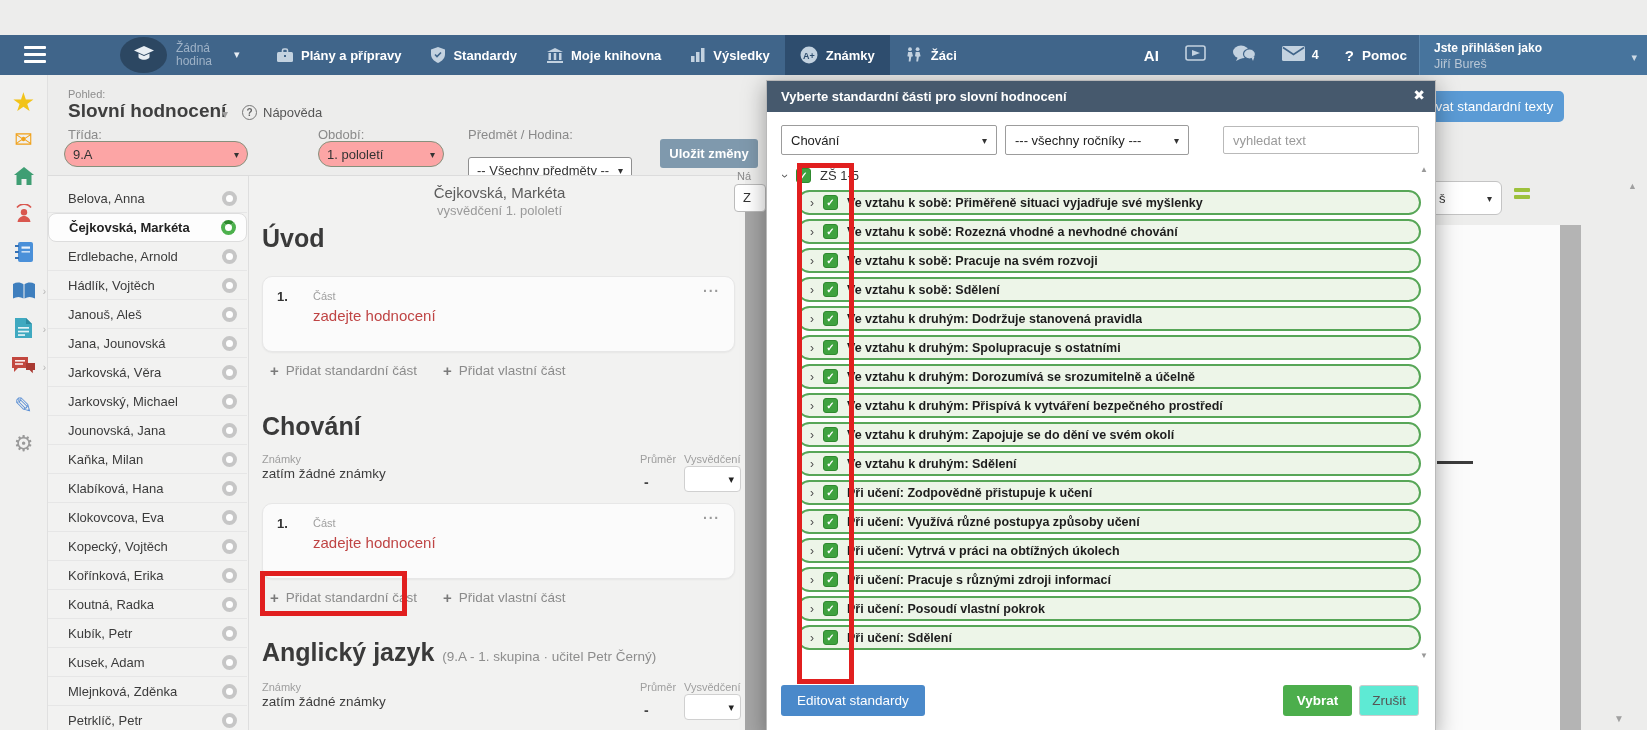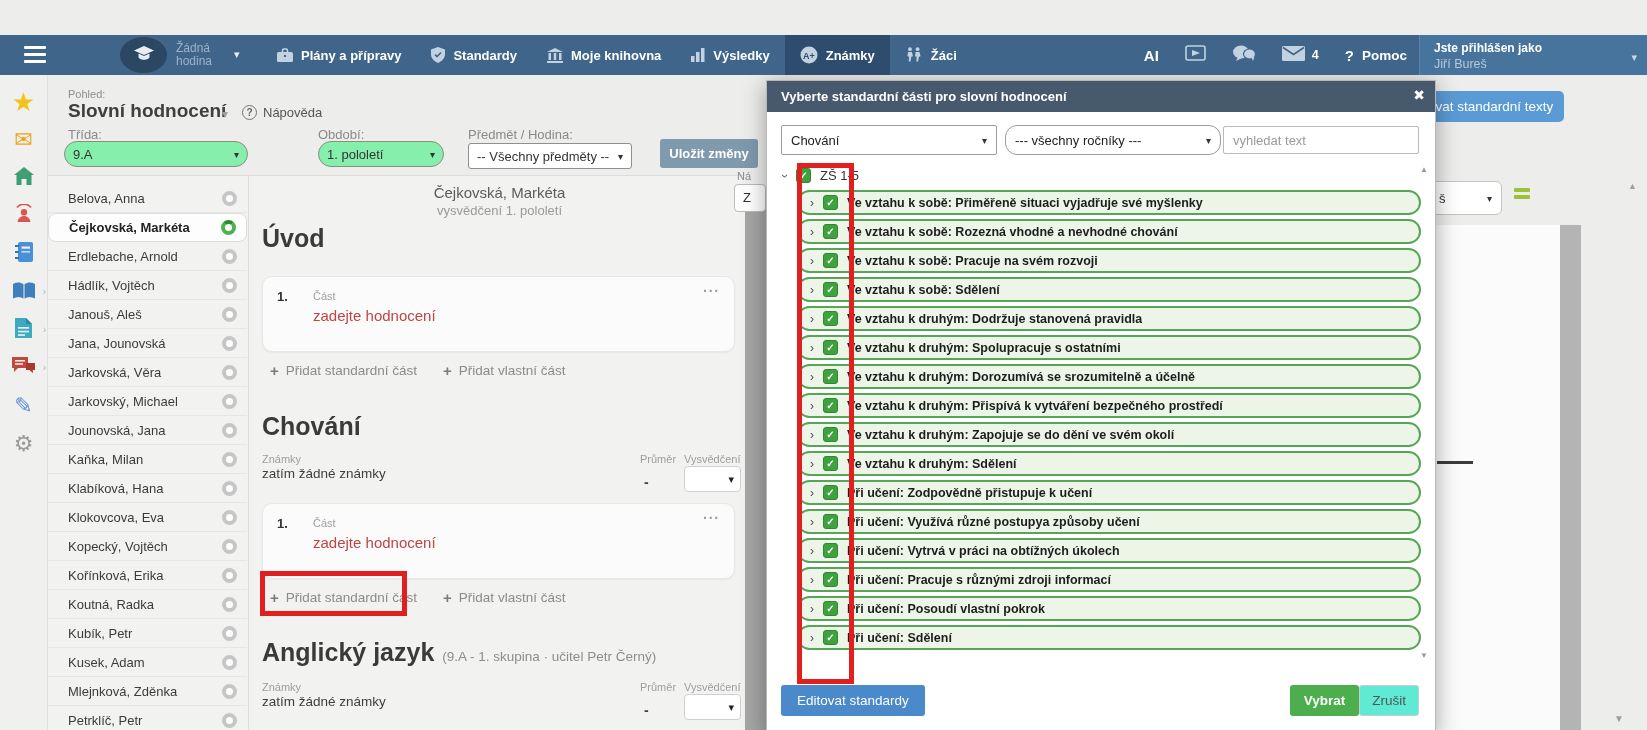--- a/index.html
+++ b/index.html
@@ -41,21 +41,21 @@
   .rail-expander { position:absolute; left:11px; bottom:16px; color:#8f8f8f; font-size:16px; cursor:pointer; }
 
   
   .view-label { position:absolute; left:68px; top:53px; font-size:11px; color:#8d8d8d; }
   .view-value { position:absolute; left:68px; top:65px; font-size:19px; font-weight:bold; color:#3f3f3f; cursor:pointer; }
   .view-caret { position:absolute; left:222px; top:72px; color:#a0a0a0; font-size:12px; }
   .help-link { position:absolute; left:242px; top:70px; display:flex; align-items:center; gap:6px; color:#555; font-size:13px; cursor:pointer; }
   .help-circle { width:15px; height:15px; border:1.5px solid #777; border-radius:50%; font-size:10px; color:#666; display:flex; align-items:center; justify-content:center; font-weight:bold; }
   .f-label { position:absolute; font-size:13px; color:#8a8a8a; }
   .fselect { position:absolute; height:26px; background:#fff; border:1px solid #8f8f8f; border-radius:3px; display:flex; align-items:center; padding:0 8px; font-size:13px; color:#333; cursor:pointer; }
-  .fselect.green { background:#86efac; border-color:#87907c;border-radius:13px; }
+  .fselect.green { background:#fca5a5; border-color:#87907c;border-radius:13px; }
   .fs-caret { margin-left:auto; font-size:10px; color:#333; }
   .save-btn { position:absolute; left:660px; top:104px; width:98px; height:29px; background:#7f99ad; border-radius:3px; color:#fff; font-size:13px; font-weight:bold; display:flex; align-items:center; justify-content:center; cursor:pointer; }
 
   
   .main-panel { position:absolute; left:48px; top:140px; width:697px; height:590px; background:#f2f2f1; border-top:1px solid #dcdcdc; }
   .list-divider { position:absolute; left:200px; top:0; width:1px; height:560px; background:#dedede; }
 
   .student-list { position:absolute; left:0; top:8px; width:199px; }
   .student-row { display:flex; align-items:center; height:29px; padding:0 10px 0 20px; border-bottom:1px solid #e6e6e6; cursor:pointer; }
   .student-name { flex:1; font-size:13px; color:#3b3b3b; white-space:nowrap; overflow:hidden; }
@@ -111,21 +111,21 @@
   .tree-caret { color:#555; font-size:12px; display:inline-block; transform:rotate(90deg); }
   .cb { width:15px; height:15px; background:#3fa23f; border:1px solid #2f8a2f; border-radius:3px; color:#fff; font-size:10px; line-height:13px; text-align:center; font-weight:bold; flex:none; cursor:pointer; }
   .tree-label { font-size:13px; color:#333; }
   .pill-list { position:absolute; left:30px; top:109px; width:624px; }
   .pill { height:25px; border:2px solid #57a657; border-radius:14px; background:#edf5e8; display:flex; align-items:center; gap:9px; padding:0 11px; margin-bottom:4px; cursor:pointer; }
   .pcaret { color:#4c4c4c; font-size:12px; }
   .ptext { font-size:12.5px; font-weight:bold; color:#1d1d1d; white-space:nowrap; overflow:hidden; }
   .m-scroll-up { position:absolute; right:7px; top:84px; color:#999; font-size:8px; }
   .m-scroll-down { position:absolute; right:7px; top:570px; color:#999; font-size:8px; }
   .m-edit-btn { position:absolute; left:14px; top:604px; height:31px; padding:0 16px; background:#4a89ca; border-radius:3px; color:#fff; font-size:13.5px; display:flex; align-items:center; cursor:pointer; }
-  .m-actions { position:absolute; right:16px; top:604px; display:flex; }
+  .m-actions { position:absolute; right:16px; top:604px; display:flex; gap:7px; }
   .m-select-btn { height:31px; padding:0 14px; background:#4cae4c; border-radius:3px; color:#fff; font-size:13.5px; font-weight:bold; display:flex; align-items:center; cursor:pointer; }
   .m-cancel-btn { height:31px; padding:0 12px; background:#5eead4; border:1px solid #ccc; border-radius:3px; color:#555; font-size:13.5px; display:flex; align-items:center; cursor:pointer; }
 
   
   .red-box { position:absolute; border:5px solid #e11f1f; z-index:60; pointer-events:none; }
   #red-box-content { left:260px; top:536px; width:147px; height:45px; }
   #red-box-modal { left:797px; top:128px; width:57px; height:521px; }
 </style>
 </head>
 <body>
@@ -328,21 +328,21 @@
     <span class="fs-caret">▾</span>
   </div>
 
   <div class="f-label" style="left:318px; top:92px;">Období:</div>
   <div class="fselect green" style="left:318px; top:106px; width:126px;">
     <span>1. pololetí</span>
     <span class="fs-caret">▾</span>
   </div>
 
   <div class="f-label" style="left:468px; top:92px;">Předmět / Hodina:</div>
-  <div class="fselect" style="left:468px; top:108px; width:164px;align-items:center;">
+  <div class="fselect" style="left:468px; top:122px; width:164px;align-items:center;">
     <span>-- Všechny předměty --</span>
     <span class="fs-caret">▾</span>
   </div>
 
   <div class="save-btn">Uložit změny</div>
 
   <div class="main-panel">
     <div class="list-divider"></div>
 
     <div class="student-list">
@@ -526,21 +526,21 @@
   <div class="modal">
     <div class="modal-head">
       <span class="modal-title">Vyberte standardní části pro slovní hodnocení</span>
       <span class="modal-close">✖</span>
     </div>
 
     <div class="m-select" style="left:14px; top:44px; width:216px;">
       <span>Chování</span>
       <span class="fs-caret">▾</span>
     </div>
-    <div class="m-select" style="left:238px; top:44px; width:216px;border-radius:12px;">
+    <div class="m-select" style="left:238px; top:44px; width:184px;">
       <span>--- všechny ročníky ---</span>
       <span class="fs-caret">▾</span>
     </div>
     <input class="m-search" type="text" placeholder="vyhledat text" style="">
 
     <div class="tree-row">
       <span class="tree-caret">›</span>
       <span class="cb">✓</span>
       <span class="tree-label">ZŠ 1-5</span>
     </div>

